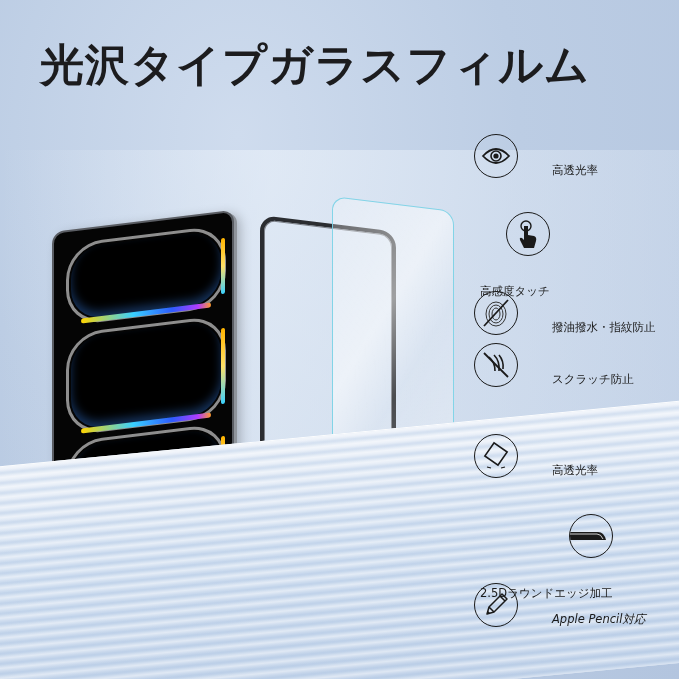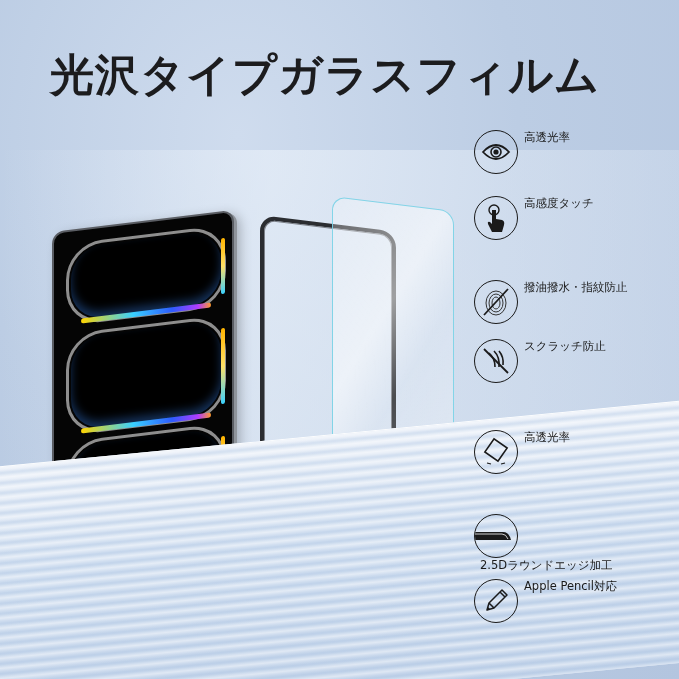--- a/index.html
+++ b/index.html
@@ -2,21 +2,21 @@
 <html><head>
   <meta charset="utf-8">
   <style>
     html, body { margin:0; padding:0; }
     body { width:679px; height:679px; overflow:hidden; font-family:"DejaVu Sans", sans-serif; }
     .stage {
       position:relative; width:679px; height:679px; overflow:hidden;
       background: radial-gradient(ellipse at 35% 20%, #cfdcee 0%, #bccde4 45%, #b3c5df 100%);
     }
     .title {
-      position:absolute; left:38px; top:34px; margin:12px;
+      position:absolute; left:38px; top:34px; margin:2px;
       font-size:44px; font-weight:bold; color:#1c1c1e; letter-spacing:1px;
       font-family:"DejaVu Sans", sans-serif;
     }
     
     .ledge {
       position:absolute; left:-40px; top:470px; width:780px; height:260px;
       transform: rotate(-5.5deg); transform-origin: 0 0;
       background:
         repeating-linear-gradient(180deg, rgba(255,255,255,0.55) 0px, rgba(255,255,255,0.15) 3px, rgba(170,195,225,0.35) 6px, rgba(255,255,255,0.45) 10px),
         linear-gradient(180deg, #e9eff8 0%, #cddcef 40%, #bed0e8 100%);
@@ -58,21 +58,21 @@
     }
     
     .glass {
       position:absolute; left:332px; top:196px; width:120px; height:290px;
       border:1px solid rgba(120,210,230,0.9); border-radius:14px;
       background: linear-gradient(120deg, rgba(255,255,255,0.25), rgba(255,255,255,0.55) 40%, rgba(255,255,255,0.15) 60%, rgba(255,255,255,0.35));
       transform: skewY(7deg); transform-origin:0 0;
     }
     
     .features { position:absolute; left:474px; top:130px; width:200px; }
-    .feature { position:absolute; left:0; display:flex; align-items:flex-start; height:48px; }
+    .feature { position:absolute; left:0; display:flex; align-items:flex-end; height:48px;gap:28px; }
     .icon-circle {
       width:44px; height:44px; border:1.8px solid #1a1a1a; border-radius:50%;
       display:flex; align-items:center; justify-content:center; box-sizing:border-box; flex:none;
     }
     .feat-label { margin-left:6px; font-size:11.5px; color:#1a1a1a; white-space:nowrap; font-family:"DejaVu Sans", sans-serif; }
   </style>
 </head>
 <body>
 
 <div class="stage">
@@ -97,31 +97,31 @@
       <div class="icon-circle">
         <svg width="30" height="20" viewBox="0 0 30 20">
             <path d="M2 10 Q15 -4 28 10 Q15 24 2 10Z" fill="none" stroke="#1a1a1a" stroke-width="1.8"></path>
             <circle cx="15" cy="10" r="5" fill="none" stroke="#1a1a1a" stroke-width="1.6"></circle>
             <circle cx="15" cy="10" r="2.6" fill="#1a1a1a"></circle>
           </svg>
       </div>
       <span class="feat-label">高透光率</span>
     </div>
 
-    <div class="feature" style="top:66px;">
+    <div class="feature" style="top:82px;flex-direction:column;">
       <div class="icon-circle">
         <svg width="26" height="30" viewBox="0 0 26 30">
             <circle cx="11" cy="7" r="5" fill="none" stroke="#1a1a1a" stroke-width="1.4"></circle>
             <path d="M9 7 h4 v9 l6 1 q3 1 2 5 l-2 7 h-10 l-4 -8 q-1 -3 2 -2 l2 2z" fill="#1a1a1a"></path>
           </svg>
       </div>
       <span class="feat-label">高感度タッチ</span>
     </div>
 
-    <div class="feature" style="top:150px;">
+    <div class="feature" style="top:157px;">
       <div class="icon-circle">
         <svg width="32" height="32" viewBox="0 0 32 32">
             <g fill="none" stroke="#333" stroke-width="1">
               <ellipse cx="16" cy="17" rx="4" ry="6"></ellipse>
               <ellipse cx="16" cy="17" rx="7" ry="9"></ellipse>
               <ellipse cx="16" cy="17" rx="10" ry="12"></ellipse>
             </g>
             <line x1="4" y1="29" x2="28" y2="3" stroke="#1a1a1a" stroke-width="1.8"></line>
           </svg>
       </div>
@@ -155,21 +155,21 @@
     <div class="feature" style="top:384px;flex-direction:column;">
       <div class="icon-circle" style="overflow:hidden;justify-content:flex-start;">
         <svg width="36" height="16" viewBox="0 0 36 16">
             <path d="M0 4 h28 q6 0 8 8 h-36z" fill="#1a1a1a"></path>
             <path d="M0 6 h27 q4 0 6 5" fill="none" stroke="#fff" stroke-width="0.8"></path>
           </svg>
       </div>
       <span class="feat-label">2.5Dラウンドエッジ加工</span>
     </div>
 
-    <div class="feature" style="top:449px;">
+    <div class="feature" style="top:449px;font-style:italic;">
       <div class="icon-circle">
         <svg width="28" height="28" viewBox="0 0 28 28">
             <path d="M5 23 l2 -7 l13 -13 l5 5 l-13 13z M7 16 l5 5 M18 5 l5 5" fill="none" stroke="#1a1a1a" stroke-width="1.5" stroke-linejoin="round"></path>
             <path d="M5 23 l1 -3 l2 2z" fill="#1a1a1a"></path>
           </svg>
       </div>
       <span class="feat-label">Apple Pencil対応</span>
     </div>
 
   </div>

